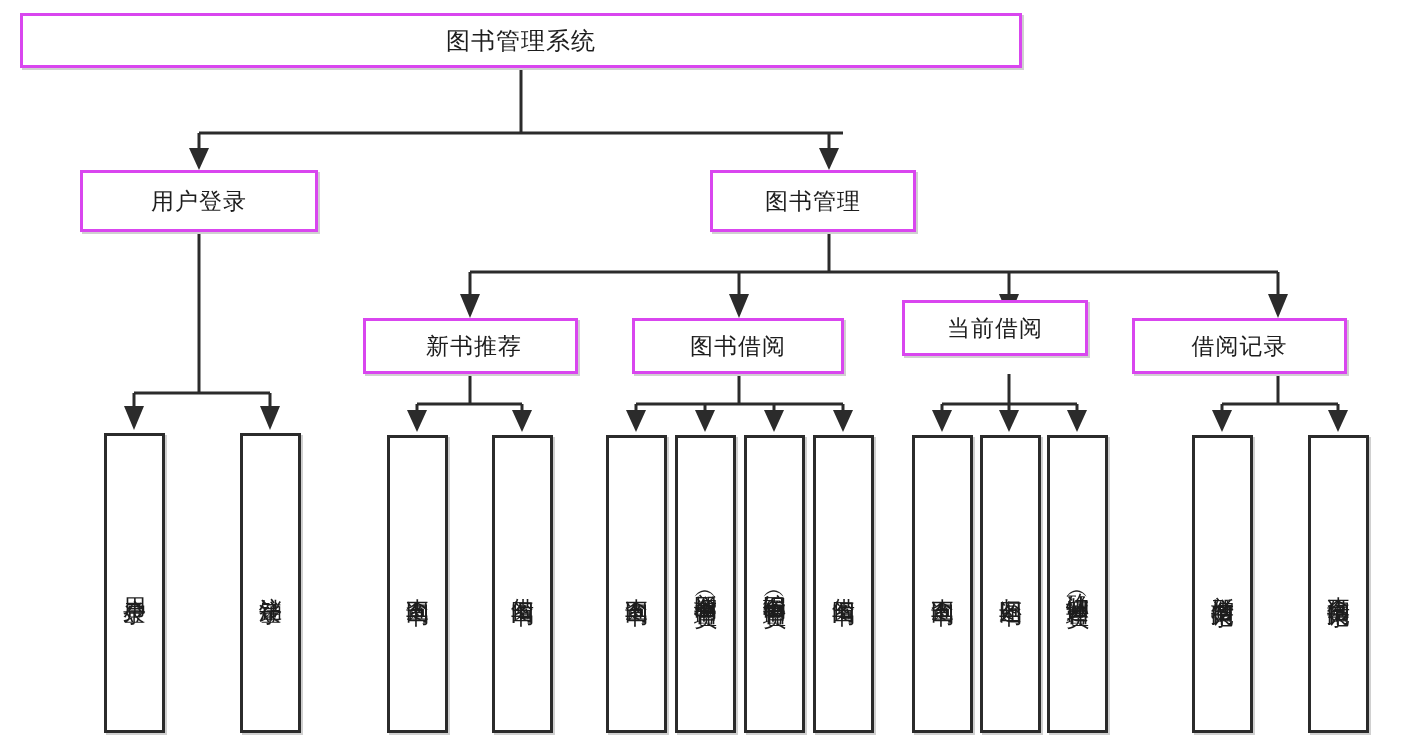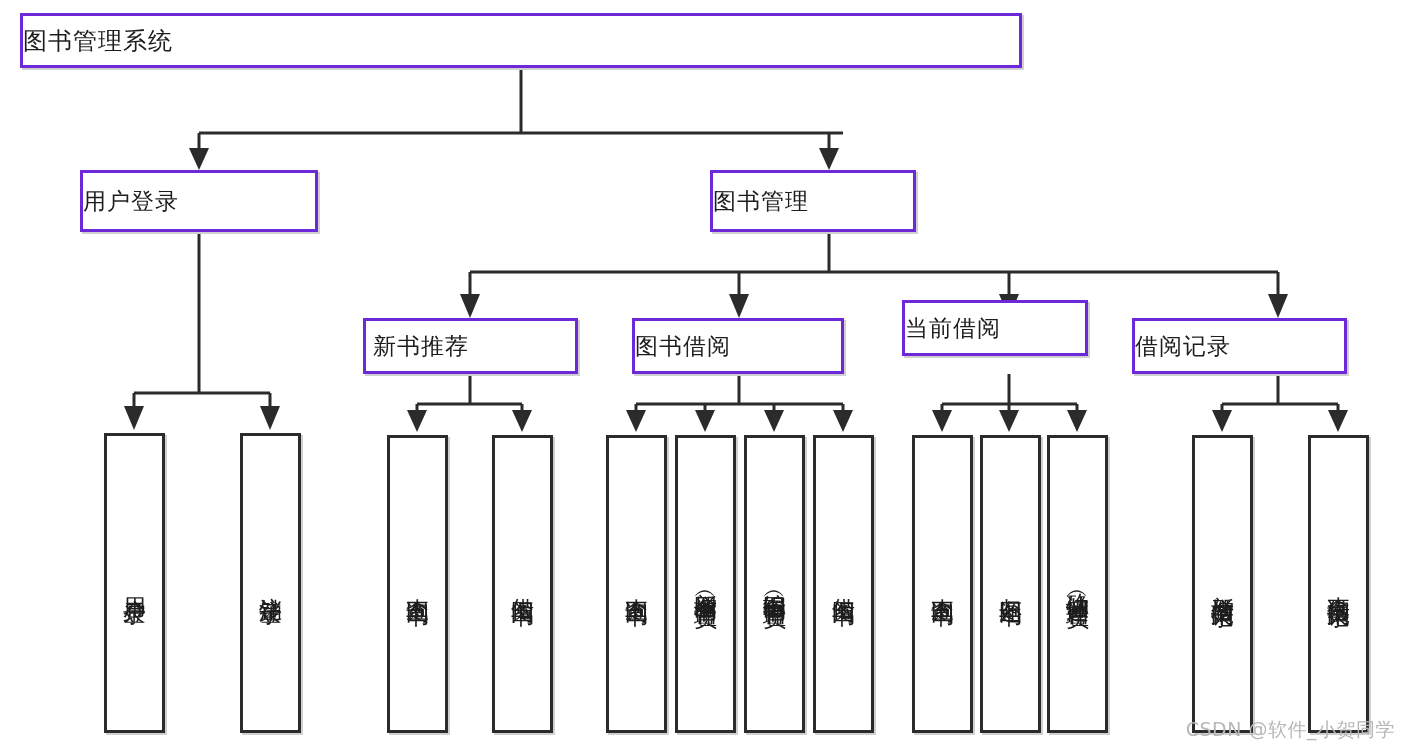--- a/index.html
+++ b/index.html
@@ -64,24 +64,25 @@
     font-size: 23px;
     line-height: 1.18;
     color: #1d1d1d;
     white-space: nowrap;
     letter-spacing: 2px;
   }
   .hnode {
     position: absolute;
     box-sizing: border-box;
     background: #ffffff;
-    border: 3px solid #6d28d9;
+    border: 3px solid #d946ef;
     box-shadow: 2px 2px 0 #d0d0d0;
     display: flex;
     align-items: center;
+    justify-content: center;
   }
   .hnode .htext {
     font-size: 23px;
     color: #1d1d1d;
     white-space: nowrap;
     letter-spacing: 1px;
   }
   #root-title .htext { font-size: 24px; }
 </style>
 </head>
@@ -226,15 +227,14 @@
     <span class="vtext">确认归还（管理员）</span>
   </div>
 
   <div class="vnode" style="left:1192px; top:435px; width:61px; height:298px;">
     <span class="vtext">新增借阅记录</span>
   </div>
   <div class="vnode" style="left:1308px; top:435px; width:61px; height:298px;">
     <span class="vtext">查询借阅记录</span>
   </div>
 
-  <div class="watermark">CSDN @软件_小贺同学</div>
 
 </div>
 
 </body></html>

